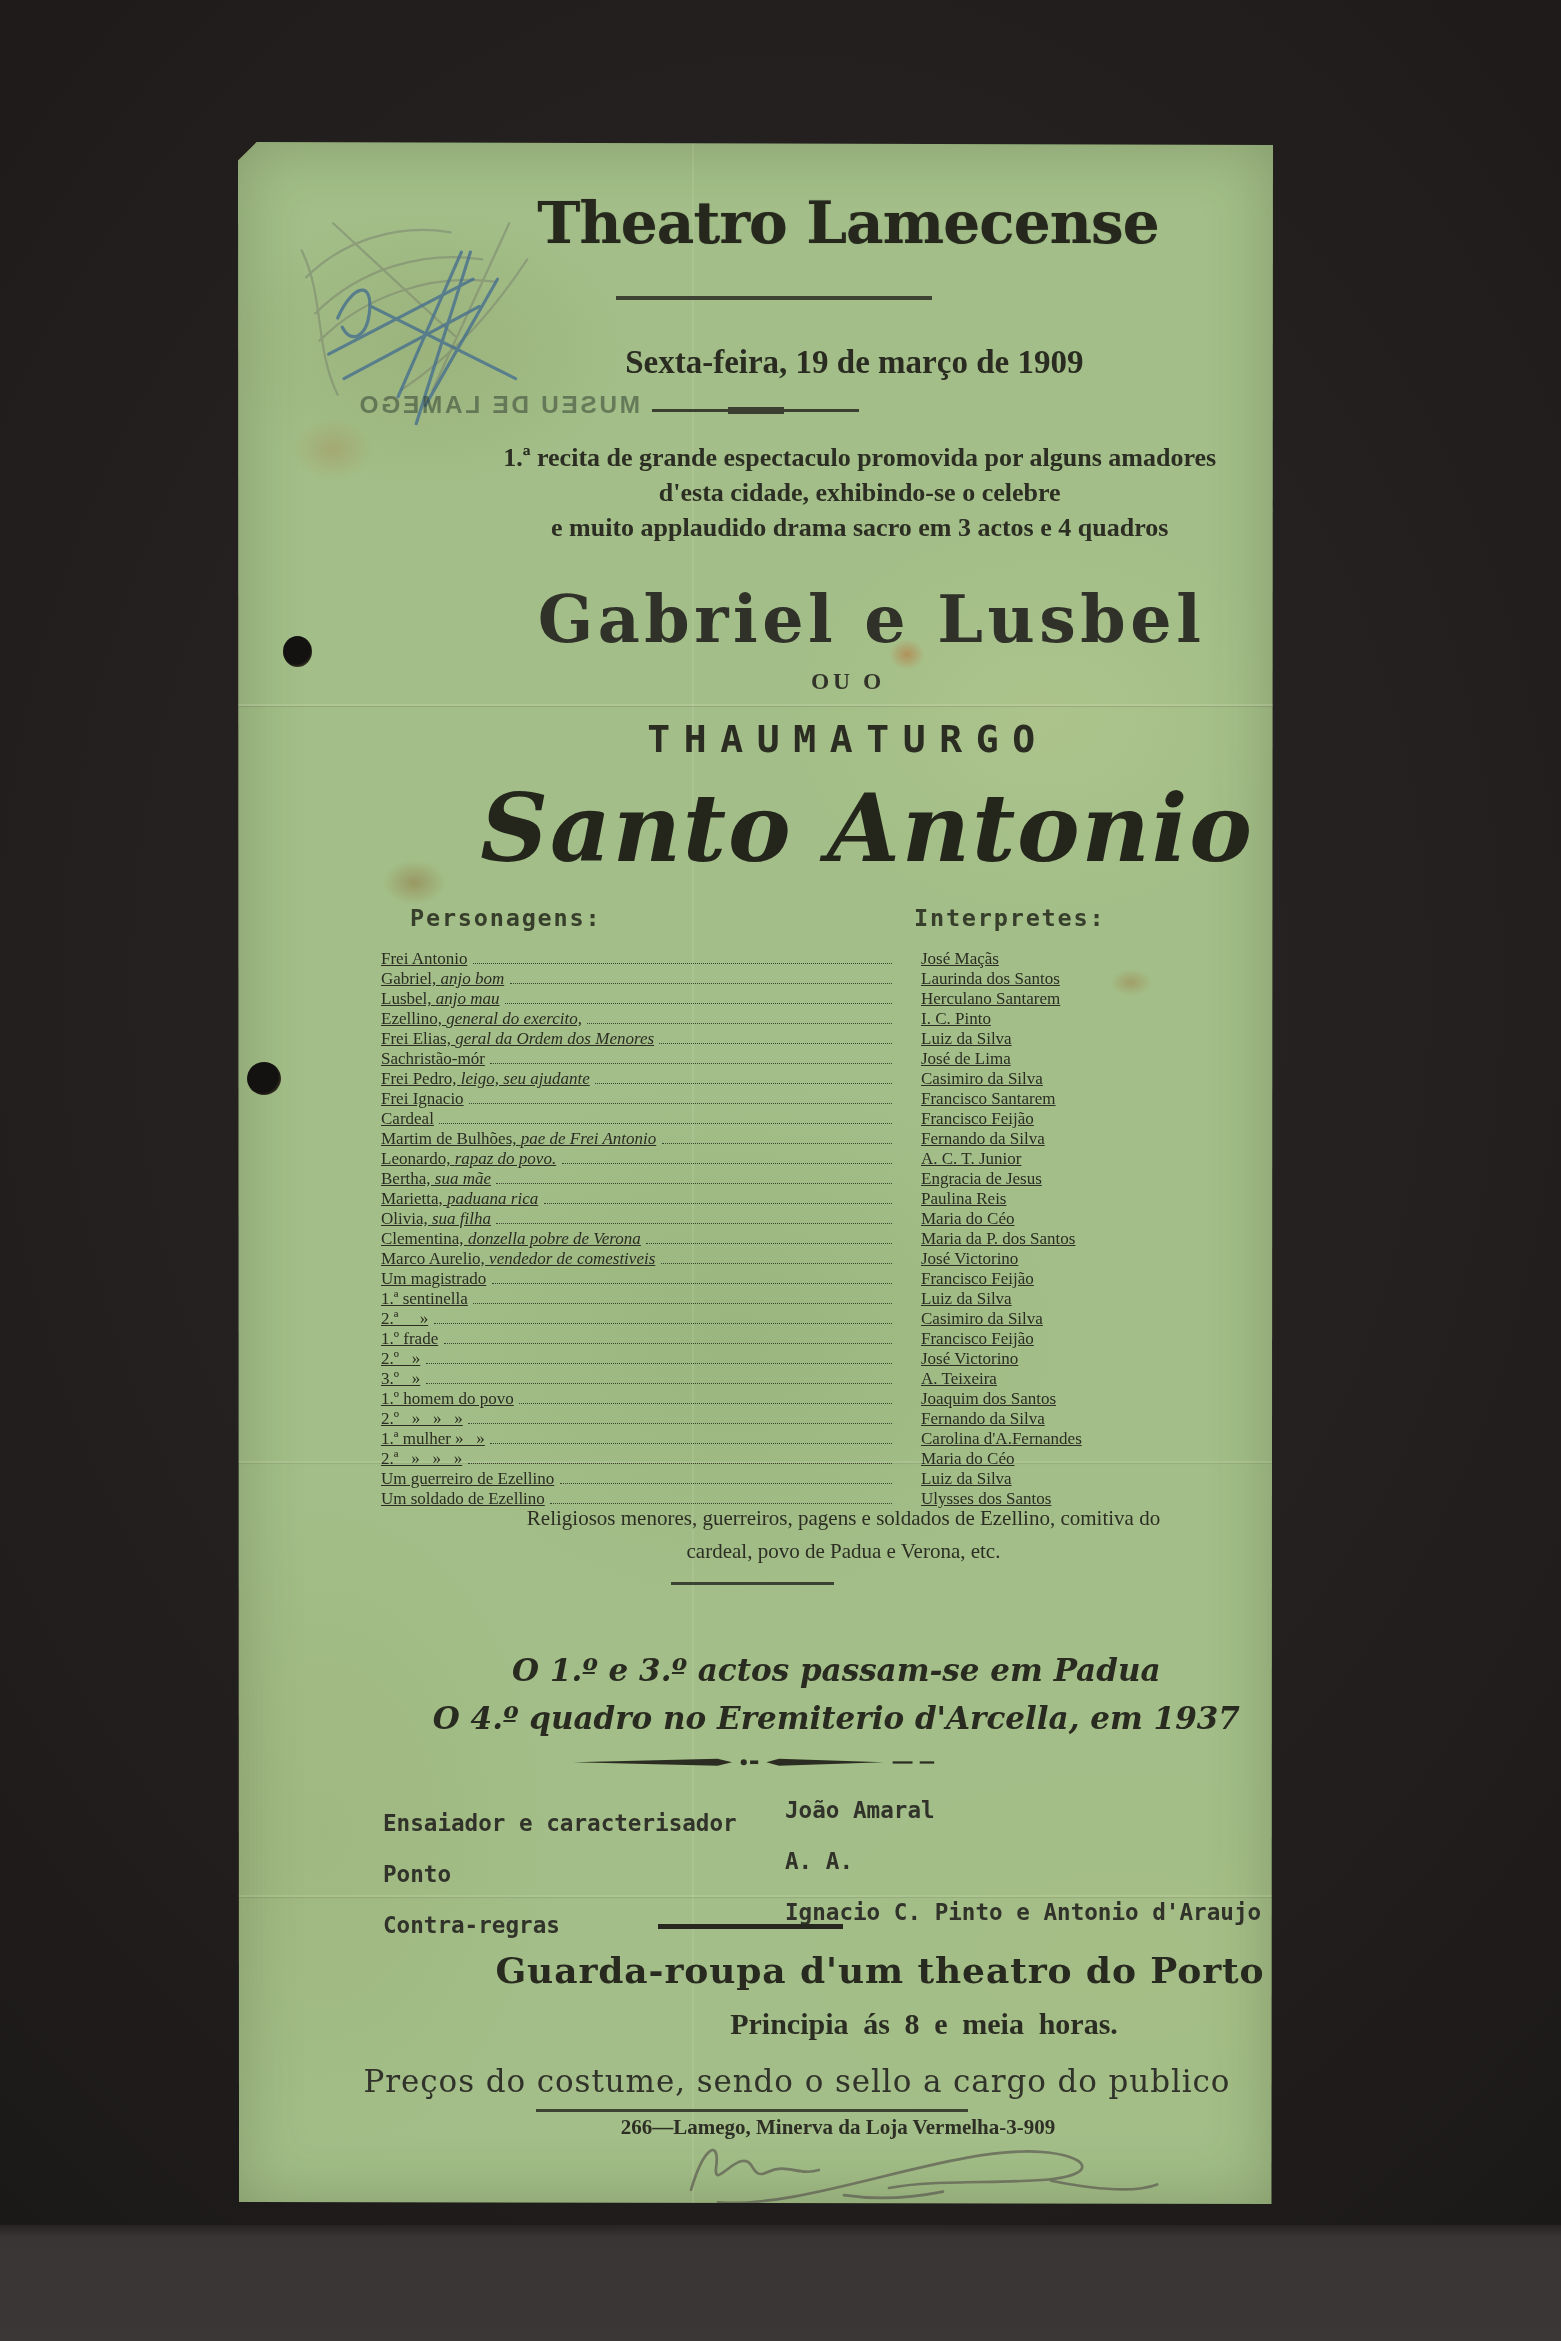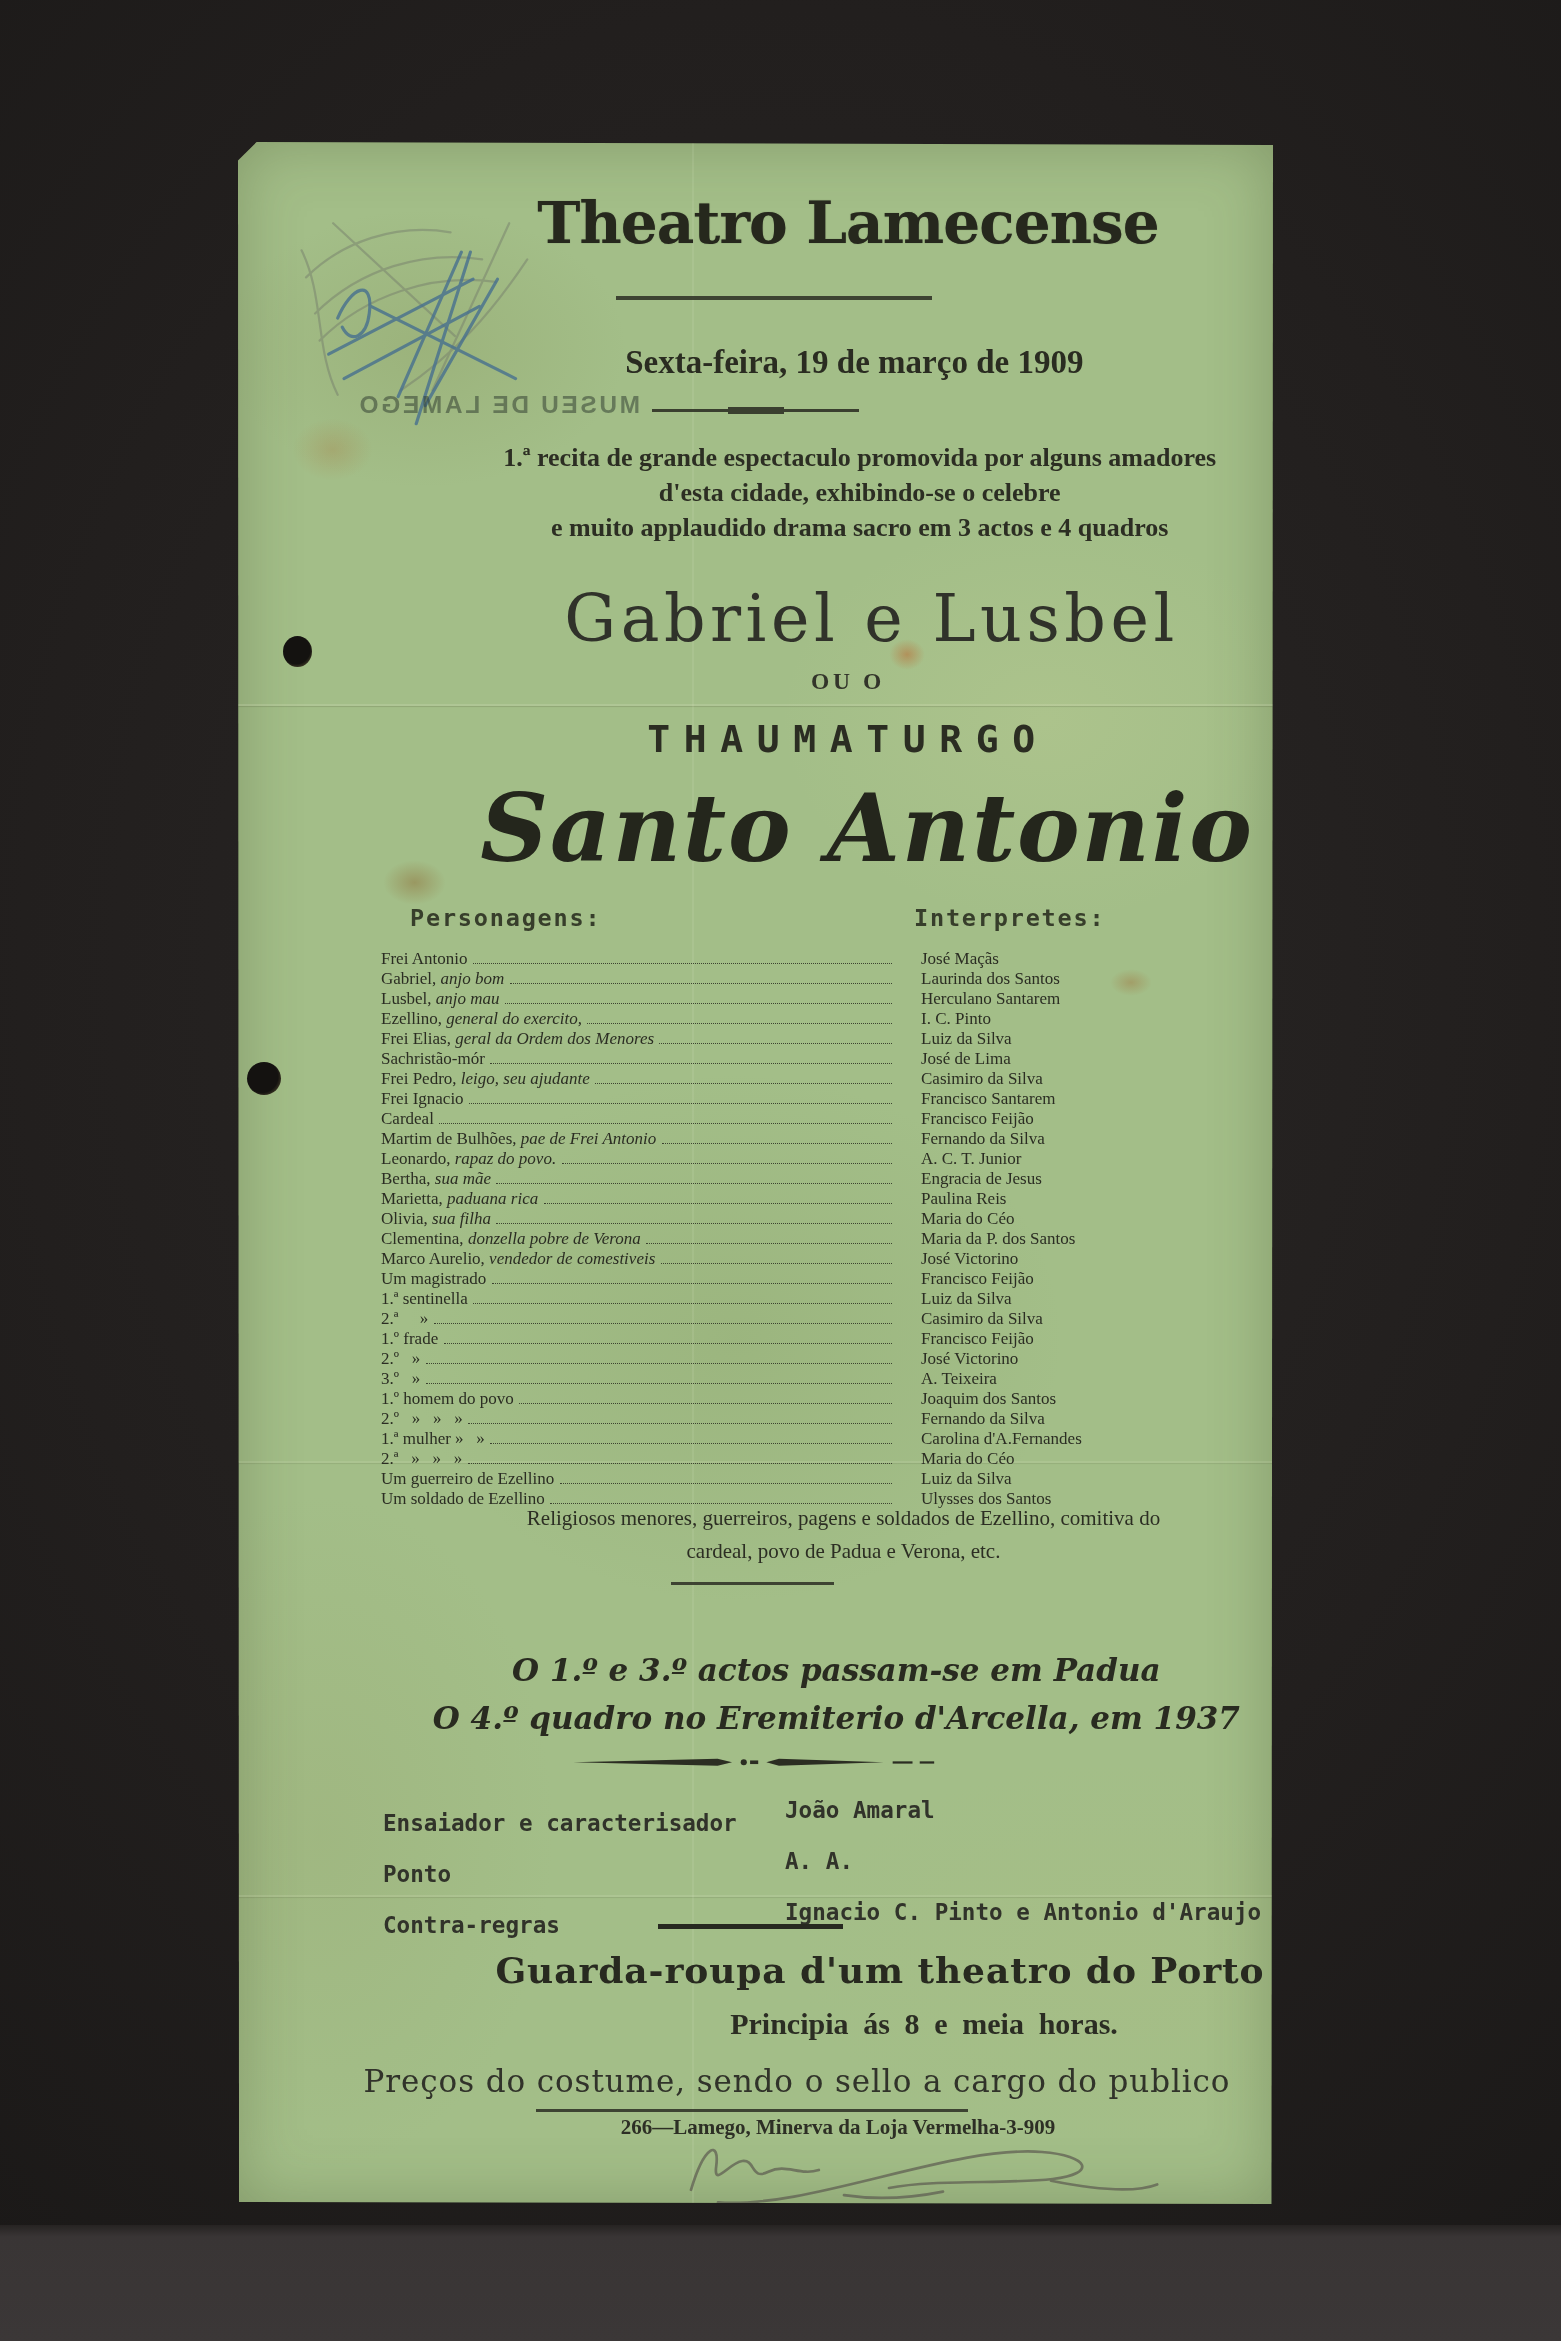--- a/index.html
+++ b/index.html
@@ -29,28 +29,28 @@
   .stain{position:absolute;border-radius:50%;}
   .hole{position:absolute;background:radial-gradient(circle at 45% 45%, #141210 60%, #3a3524 75%, rgba(90,84,50,.4) 88%, transparent 100%);border-radius:50%;}
 
   .theater-title{top:47px;left:0;font-family:"DejaVu Serif",serif;font-weight:700;font-size:58px;letter-spacing:-0.9px;color:#26281d;text-shadow:0 0 0.9px rgba(38,40,29,.5);}
   .rule1{top:154px;left:378px;width:316px;height:3.6px;background:#2c2e23;opacity:.85;}
   .date-line{top:202px;left:6.3px;font-weight:700;font-size:33px;color:#2a2c21;}
   .stamp{top:249px;left:95px;width:307px;transform:scaleX(-1);font-family:"Liberation Sans",sans-serif;font-weight:700;font-size:24.4px;letter-spacing:2.7px;color:rgba(42,54,44,.50);filter:blur(0.5px);white-space:nowrap;}
   .rule2{top:267px;left:414px;width:207px;height:2.7px;background:#2c2e23;display:flex;justify-content:center;opacity:.88;}
   .rule2 span{width:56px;height:6.3px;background:#2c2e23;margin-top:-1.8px;}
   .intro{top:298px;left:11.7px;font-weight:700;font-size:26px;line-height:35px;color:#2c2e23;}
-  .title-main{top:439px;left:23.5px;font-family:"DejaVu Serif",serif;font-weight:400;font-size:65px;letter-spacing:4.5px;color:#30322a;}
+  .title-main{top:439px;left:23.5px;font-family:"DejaVu Serif",serif;font-weight:700;font-size:65px;letter-spacing:4.5px;color:#30322a;}
   .title-conn{top:526px;left:0;font-weight:700;font-size:23.5px;letter-spacing:3.6px;color:#32342a;}
   .title-epithet{top:575px;left:0;font-family:"DejaVu Sans Mono",monospace;font-weight:700;font-size:38px;letter-spacing:13.6px;color:#2b2d22;}
   .title-saint{top:631px;left:19px;font-family:"DejaVu Serif",serif;font-style:italic;font-weight:700;font-size:94px;letter-spacing:1.8px;color:#24261c;}
   .cast-headers{top:762px;left:0;width:1035px;height:33px;font-family:"DejaVu Sans Mono",monospace;font-weight:700;font-size:23.5px;letter-spacing:1.8px;color:rgba(40,44,30,.88);}
   .roles-h{position:absolute;left:172px;}
   .actors-h{position:absolute;left:676px;}
-  .cast{top:807px;left:143px;width:860px;}
+  .cast{top:807px;left:143px;width:860px;text-decoration:underline;}
   .cast-row{display:flex;align-items:baseline;line-height:20px;font-size:17px;color:#2b2d23;}
   .rolecell{flex:0 0 513px;display:flex;align-items:baseline;}
   .role{white-space:pre;}
   .role-desc{font-style:italic;}
   .leader{flex:1;border-bottom:1.8px dotted rgba(44,47,34,.85);margin:0 1.8px 4.5px 5.4px;min-width:18px;}
   .actor{flex:1;padding-left:27px;white-space:nowrap;}
   .ensemble{top:1360px;left:-4.5px;font-size:21px;line-height:33px;color:#2c2e23;}
   .rule3{top:1440px;left:433px;width:163px;height:2.7px;background:#2c2e23;opacity:.85;}
   .acts{top:1480px;left:-11.7px;font-family:"DejaVu Serif",serif;font-style:italic;font-weight:700;font-size:31px;line-height:48px;color:#292b20;margin-top:24px;}
   .ornament{top:1613px;left:328px;}

